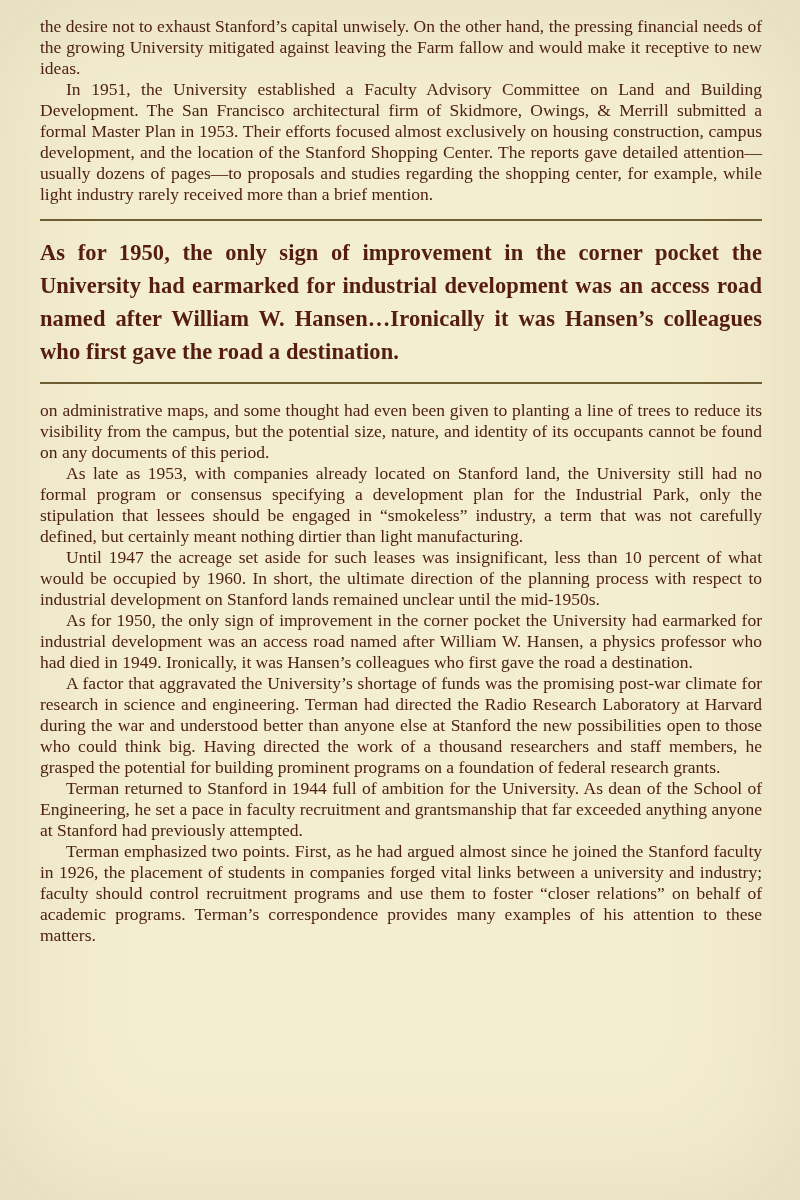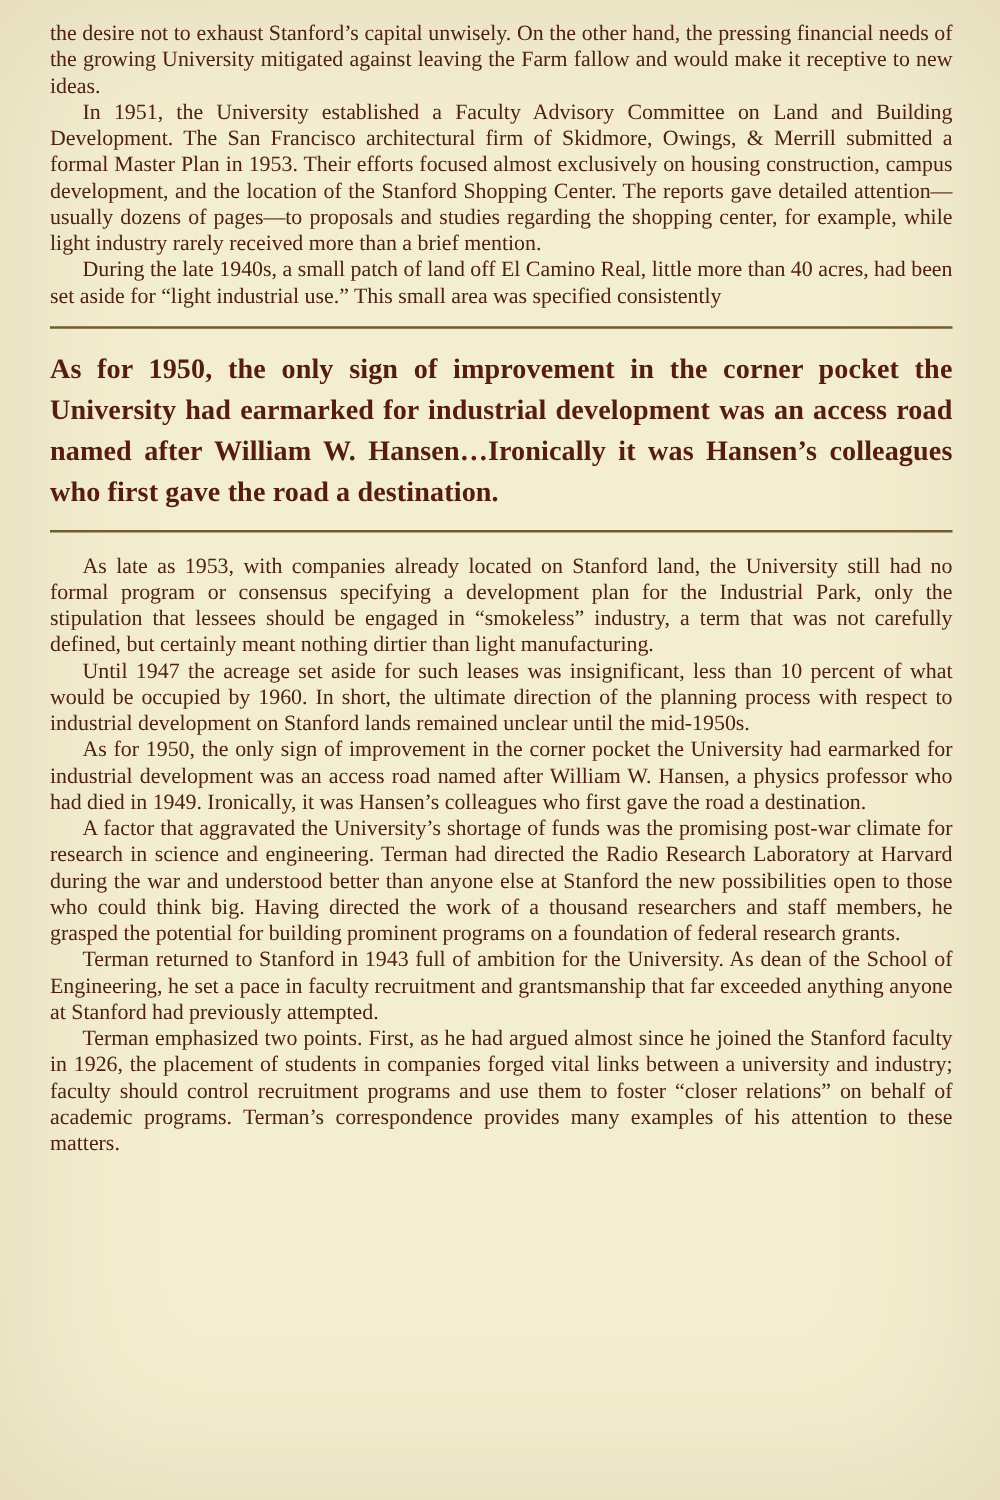--- a/index.html
+++ b/index.html
@@ -52,31 +52,31 @@
   .body-text.lower { margin-top: 16px; }
 </style>
 </head>
 <body>
 
 <div class="page">
 
   <div class="body-text upper">
     <p class="no-indent">the desire not to exhaust Stanford’s capital unwisely. On the other hand, the pressing financial needs of the growing University mitigated against leaving the Farm fallow and would make it receptive to new ideas.</p>
     <p>In 1951, the University established a Faculty Advisory Committee on Land and Building Development. The San Francisco architectural firm of Skidmore, Owings, &amp; Merrill submitted a formal Master Plan in 1953. Their efforts focused almost exclusively on housing construction, campus development, and the location of the Stanford Shopping Center. The reports gave detailed attention—usually dozens of pages—to proposals and studies regarding the shopping center, for example, while light industry rarely received more than a brief mention.</p>
-    <p>During the late 1940s, a small patch of land off El Camino Real, little more than 40 acres, had been set aside for “light industrial use.” This small area was specified consistently</p>
   </div>
 
   <hr class="divider">
 
   <div class="pull-quote">As for 1950, the only sign of improvement in the corner pocket the University had earmarked for industrial development was an access road named after William W. Hansen…Ironically it was Hansen’s colleagues who first gave the road a destination.</div>
 
   <hr class="divider">
 
   <div class="body-text lower">
+    <p class="no-indent">on administrative maps, and some thought had even been given to planting a line of trees to reduce its visibility from the campus, but the potential size, nature, and identity of its occupants cannot be found on any documents of this period.</p>
     <p>As late as 1953, with companies already located on Stanford land, the University still had no formal program or consensus specifying a development plan for the Industrial Park, only the stipulation that lessees should be engaged in “smokeless” industry, a term that was not carefully defined, but certainly meant nothing dirtier than light manufacturing.</p>
     <p>Until 1947 the acreage set aside for such leases was insignificant, less than 10 percent of what would be occupied by 1960. In short, the ultimate direction of the planning process with respect to industrial development on Stanford lands remained unclear until the mid-1950s.</p>
     <p>As for 1950, the only sign of improvement in the corner pocket the University had earmarked for industrial development was an access road named after William W. Hansen, a physics professor who had died in 1949. Ironically, it was Hansen’s colleagues who first gave the road a destination.</p>
     <p>A factor that aggravated the University’s shortage of funds was the promising post-war climate for research in science and engineering. Terman had directed the Radio Research Laboratory at Harvard during the war and understood better than anyone else at Stanford the new possibilities open to those who could think big. Having directed the work of a thousand researchers and staff members, he grasped the potential for building prominent programs on a foundation of federal research grants.</p>
-    <p>Terman returned to Stanford in 1943 full of ambition for the University. As dean of the School of Engineering, he set a pace in faculty recruitment and grantsmanship that far exceeded anything anyone at Stanford had previously attempted.</p>
+    <p>Terman returned to Stanford in 1944 full of ambition for the University. As dean of the School of Engineering, he set a pace in faculty recruitment and grantsmanship that far exceeded anything anyone at Stanford had previously attempted.</p>
     <p>Terman emphasized two points. First, as he had argued almost since he joined the Stanford faculty in 1926, the placement of students in companies forged vital links between a university and industry; faculty should control recruitment programs and use them to foster “closer relations” on behalf of academic programs. Terman’s correspondence provides many examples of his attention to these matters.</p>
   </div>
 
 </div>
 
 </body></html>

